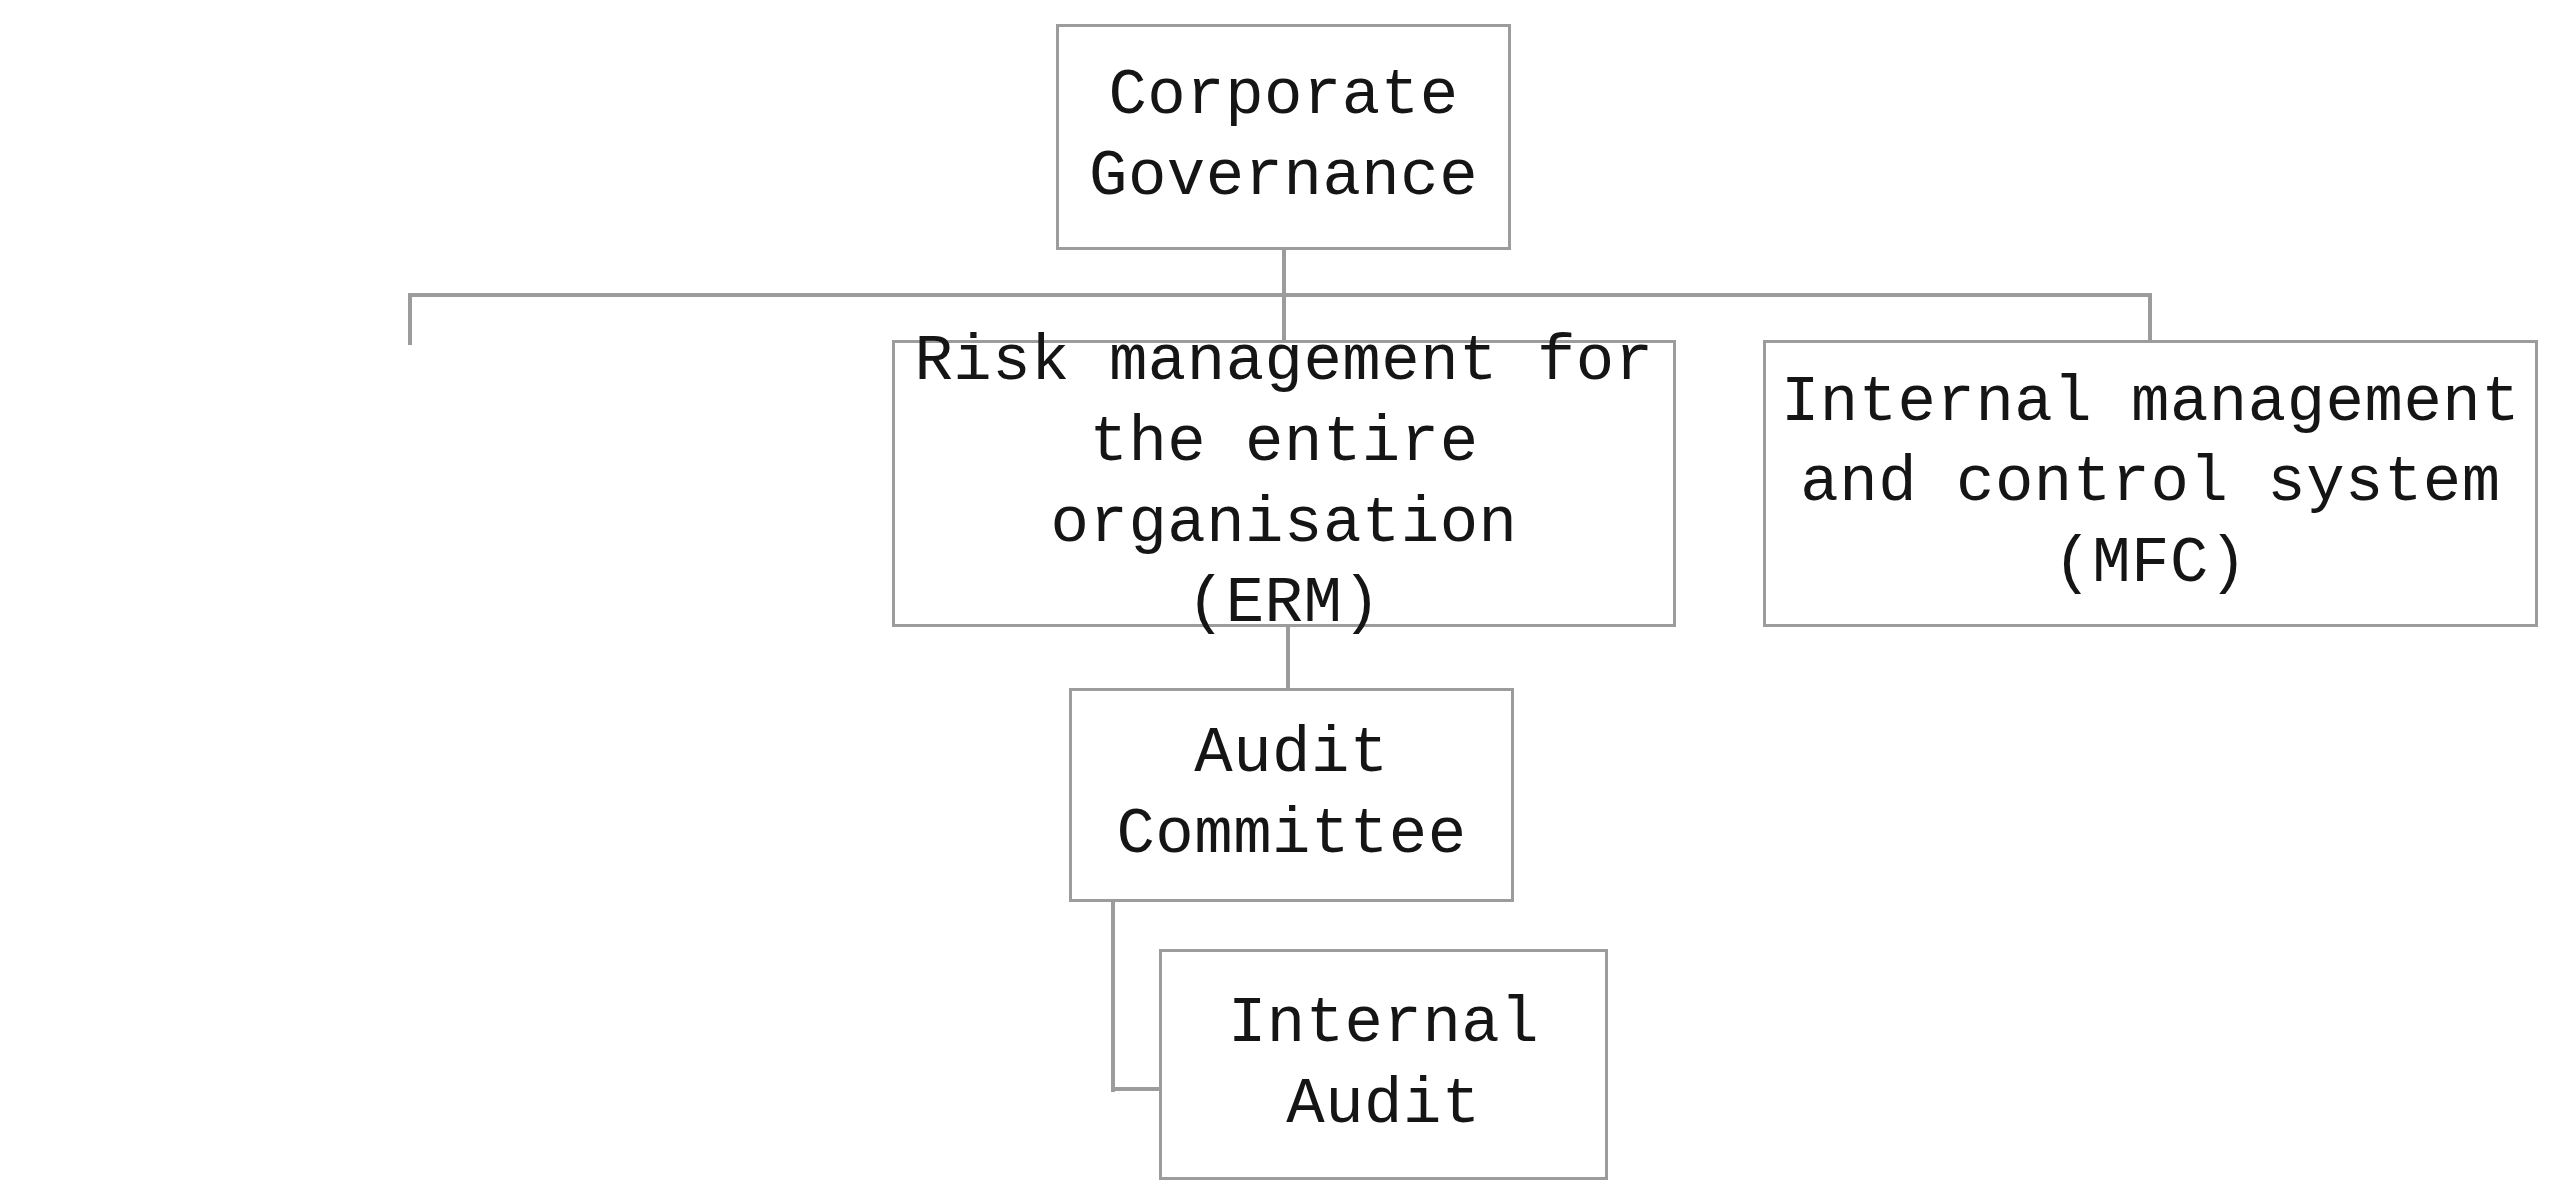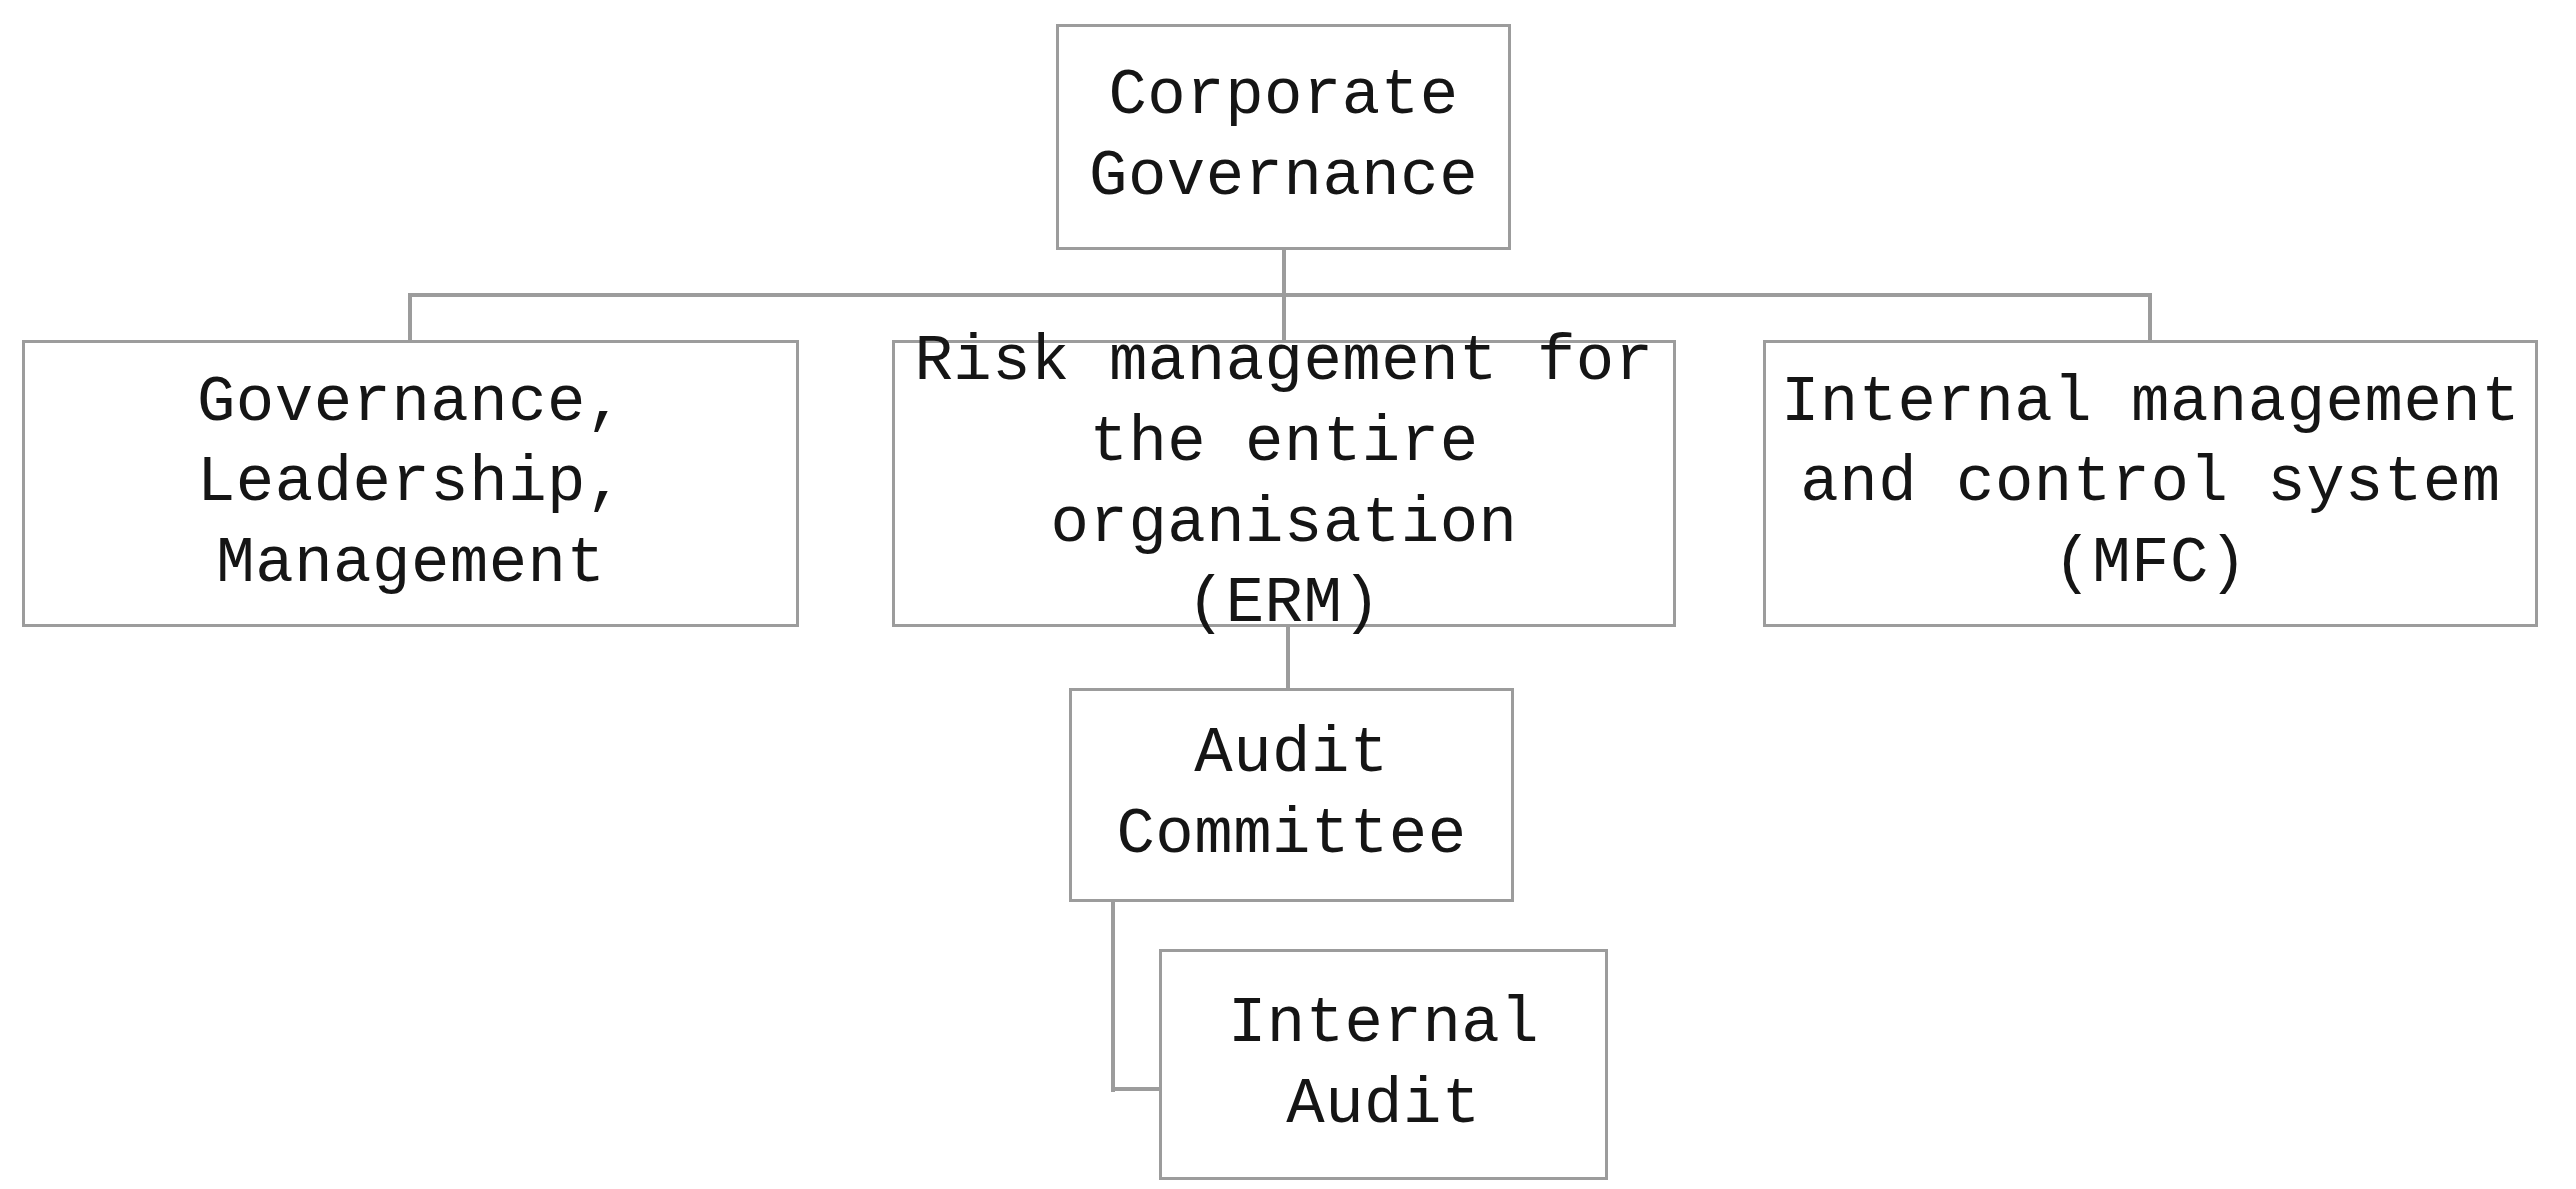--- a/index.html
+++ b/index.html
@@ -70,25 +70,20 @@
   <div class="conn" id="conn-drop-right"></div>
   <div class="conn" id="conn-erm-audit"></div>
   <div class="conn" id="conn-l-vertical"></div>
   <div class="conn" id="conn-l-horizontal"></div>
 
   <div class="node" id="node-top">
     <span class="label">Corporate
 Governance</span>
   </div>
 
-  <div class="node" id="node-glm">
-    <span class="label">Governance,
-Leadership,
-Management</span>
-  </div>
 
   <div class="node" id="node-erm">
     <span class="label">Risk management for
 the entire organisation
 (ERM)</span>
   </div>
 
   <div class="node" id="node-mfc">
     <span class="label">Internal management
 and control system

